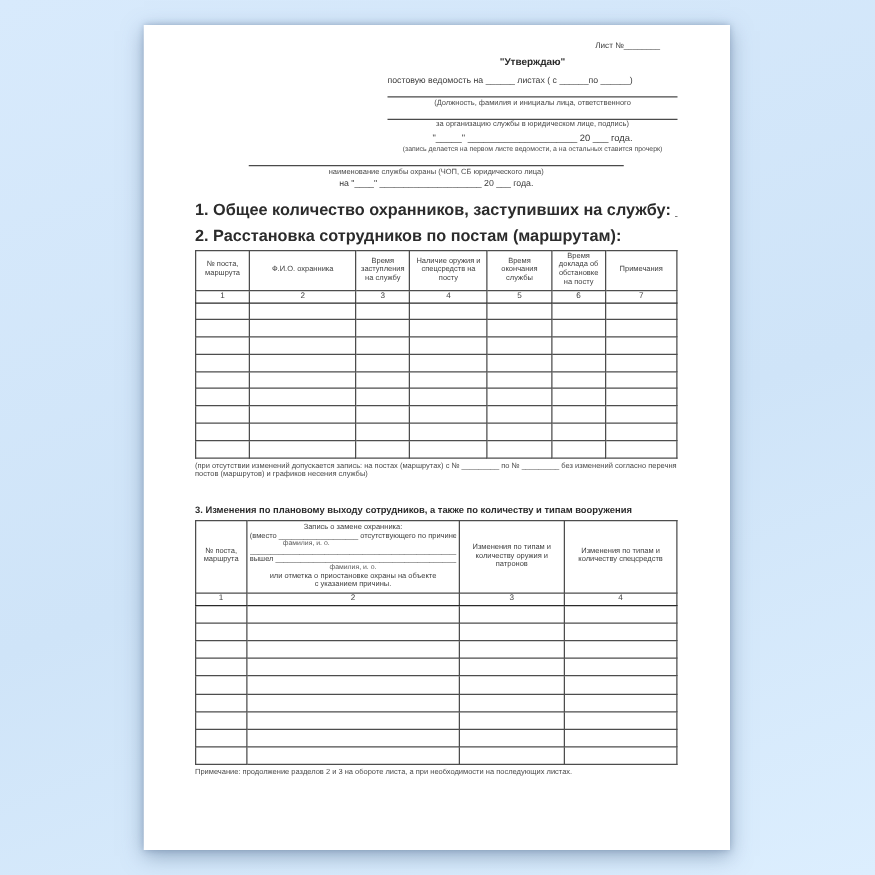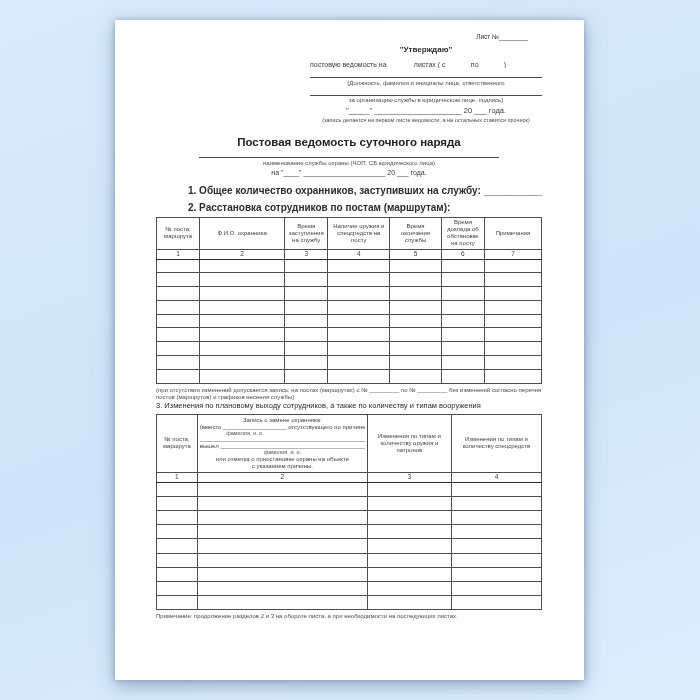--- a/index.html
+++ b/index.html
@@ -28,21 +28,21 @@
             font-size:6px;text-align:center;color:#4a4a4a;white-space:nowrap;overflow:hidden;}
   .approve-date{font-size:7.5px;text-align:center;margin-top:3px;white-space:nowrap;overflow:hidden;}
   .approve-note{font-size:6px;text-align:center;margin-top:2px;color:#4a4a4a;
                 white-space:nowrap;overflow:hidden;transform:scale(.92);transform-origin:center;}
   
   .doc-title{font-size:11.5px;font-weight:bold;text-align:center;margin-top:13px;color:#222;}
   .title-rule{width:300px;margin:9px auto 0 auto;border-top:1px solid #4a4a4a;
               padding-top:1.5px;font-size:6px;text-align:center;color:#4a4a4a;}
   .title-date{font-size:7px;text-align:center;margin-top:3px;}
   
-  .sect{font-size:10px;font-weight:bold;color:#2b2b2b;margin-top:9px;display:flex;align-items:baseline;margin-left:32px;}
+  .sect{font-size:13px;font-weight:bold;color:#2b2b2b;margin-top:9px;display:flex;align-items:baseline;}
   .sect .blank{font-weight:bold;flex:1;white-space:nowrap;overflow:hidden;margin-left:3px;}
   .sect2{margin-top:6px;}
   
   table{border-collapse:collapse;width:100%;table-layout:fixed;margin-top:4px;
         border:1.8px solid #1f1f1f;}
   th,td{border:1px solid #4d4d4d;padding:0 2px;overflow:hidden;box-sizing:border-box;}
   th{font-weight:normal;font-size:6px;line-height:7px;text-align:center;color:#3f3f3f;vertical-align:middle;}
   tr.num-row td{height:10px;font-size:6.5px;line-height:8px;text-align:center;color:#3f3f3f;
                 border-top:1.6px solid #2a2a2a;border-bottom:1.6px solid #2a2a2a;padding:0;}
   #table1 thead tr.head-row{height:32px;}
@@ -51,39 +51,38 @@
   #table2 tbody tr{height:14.2px;}
   
   .t2h{font-size:6px;line-height:7px;color:#3f3f3f;}
   .t2h .c{text-align:center;}
   .t2h .l{text-align:left;white-space:nowrap;overflow:hidden;}
   .t2h .sub{font-size:5.5px;line-height:5.5px;color:#555;}
   .t2h .sub-left{text-align:left;padding-left:16%;}
   .t2h .sub-center{text-align:center;}
   
   .mid-note{font-size:6px;line-height:7px;color:#4a4a4a;margin-top:3px;}
-  .sect3{font-size:7.5px;font-weight:normal;color:#2b2b2b;margin-top:0;line-height:9px;}
+  .sect3{font-size:7.5px;font-weight:bold;color:#2b2b2b;margin-top:19px;line-height:9px;}
   .foot-note{font-size:6px;color:#4a4a4a;margin-top:3px;white-space:nowrap;overflow:hidden;}
 </style>
 </head>
 <body>
 
 <div class="paper">
 
   <div class="approve-block">
     <div class="sheet-no">Лист №________</div>
     <div class="approve">"Утверждаю"</div>
     <div class="approve-line1">постовую ведомость на ______ листах ( с ______по ______)</div>
     <div class="rule-cap">(Должность, фамилия и инициалы лица, ответственного</div>
     <div class="rule-cap">за организацию службы в юридическом лице, подпись)</div>
     <div class="approve-date">"_____" _____________________ 20 ___ года.</div>
     <div class="approve-note">(запись делается на первом листе ведомости, а на остальных ставится прочерк)</div>
   </div>
 
-  <div class="doc-title">Постовая ведомость суточного наряда</div>
   <div class="title-rule">наименование службы охраны (ЧОП, СБ юридического лица)</div>
   <div class="title-date">на "____" _____________________ 20 ___ года.</div>
 
   <div class="sect">
     <span>1. Общее количество охранников, заступивших на службу:</span>
     <span class="blank">______________________________________________________</span>
   </div>
 
   <div class="sect sect2">
     <span>2. Расстановка сотрудников по постам (маршрутам):</span>

